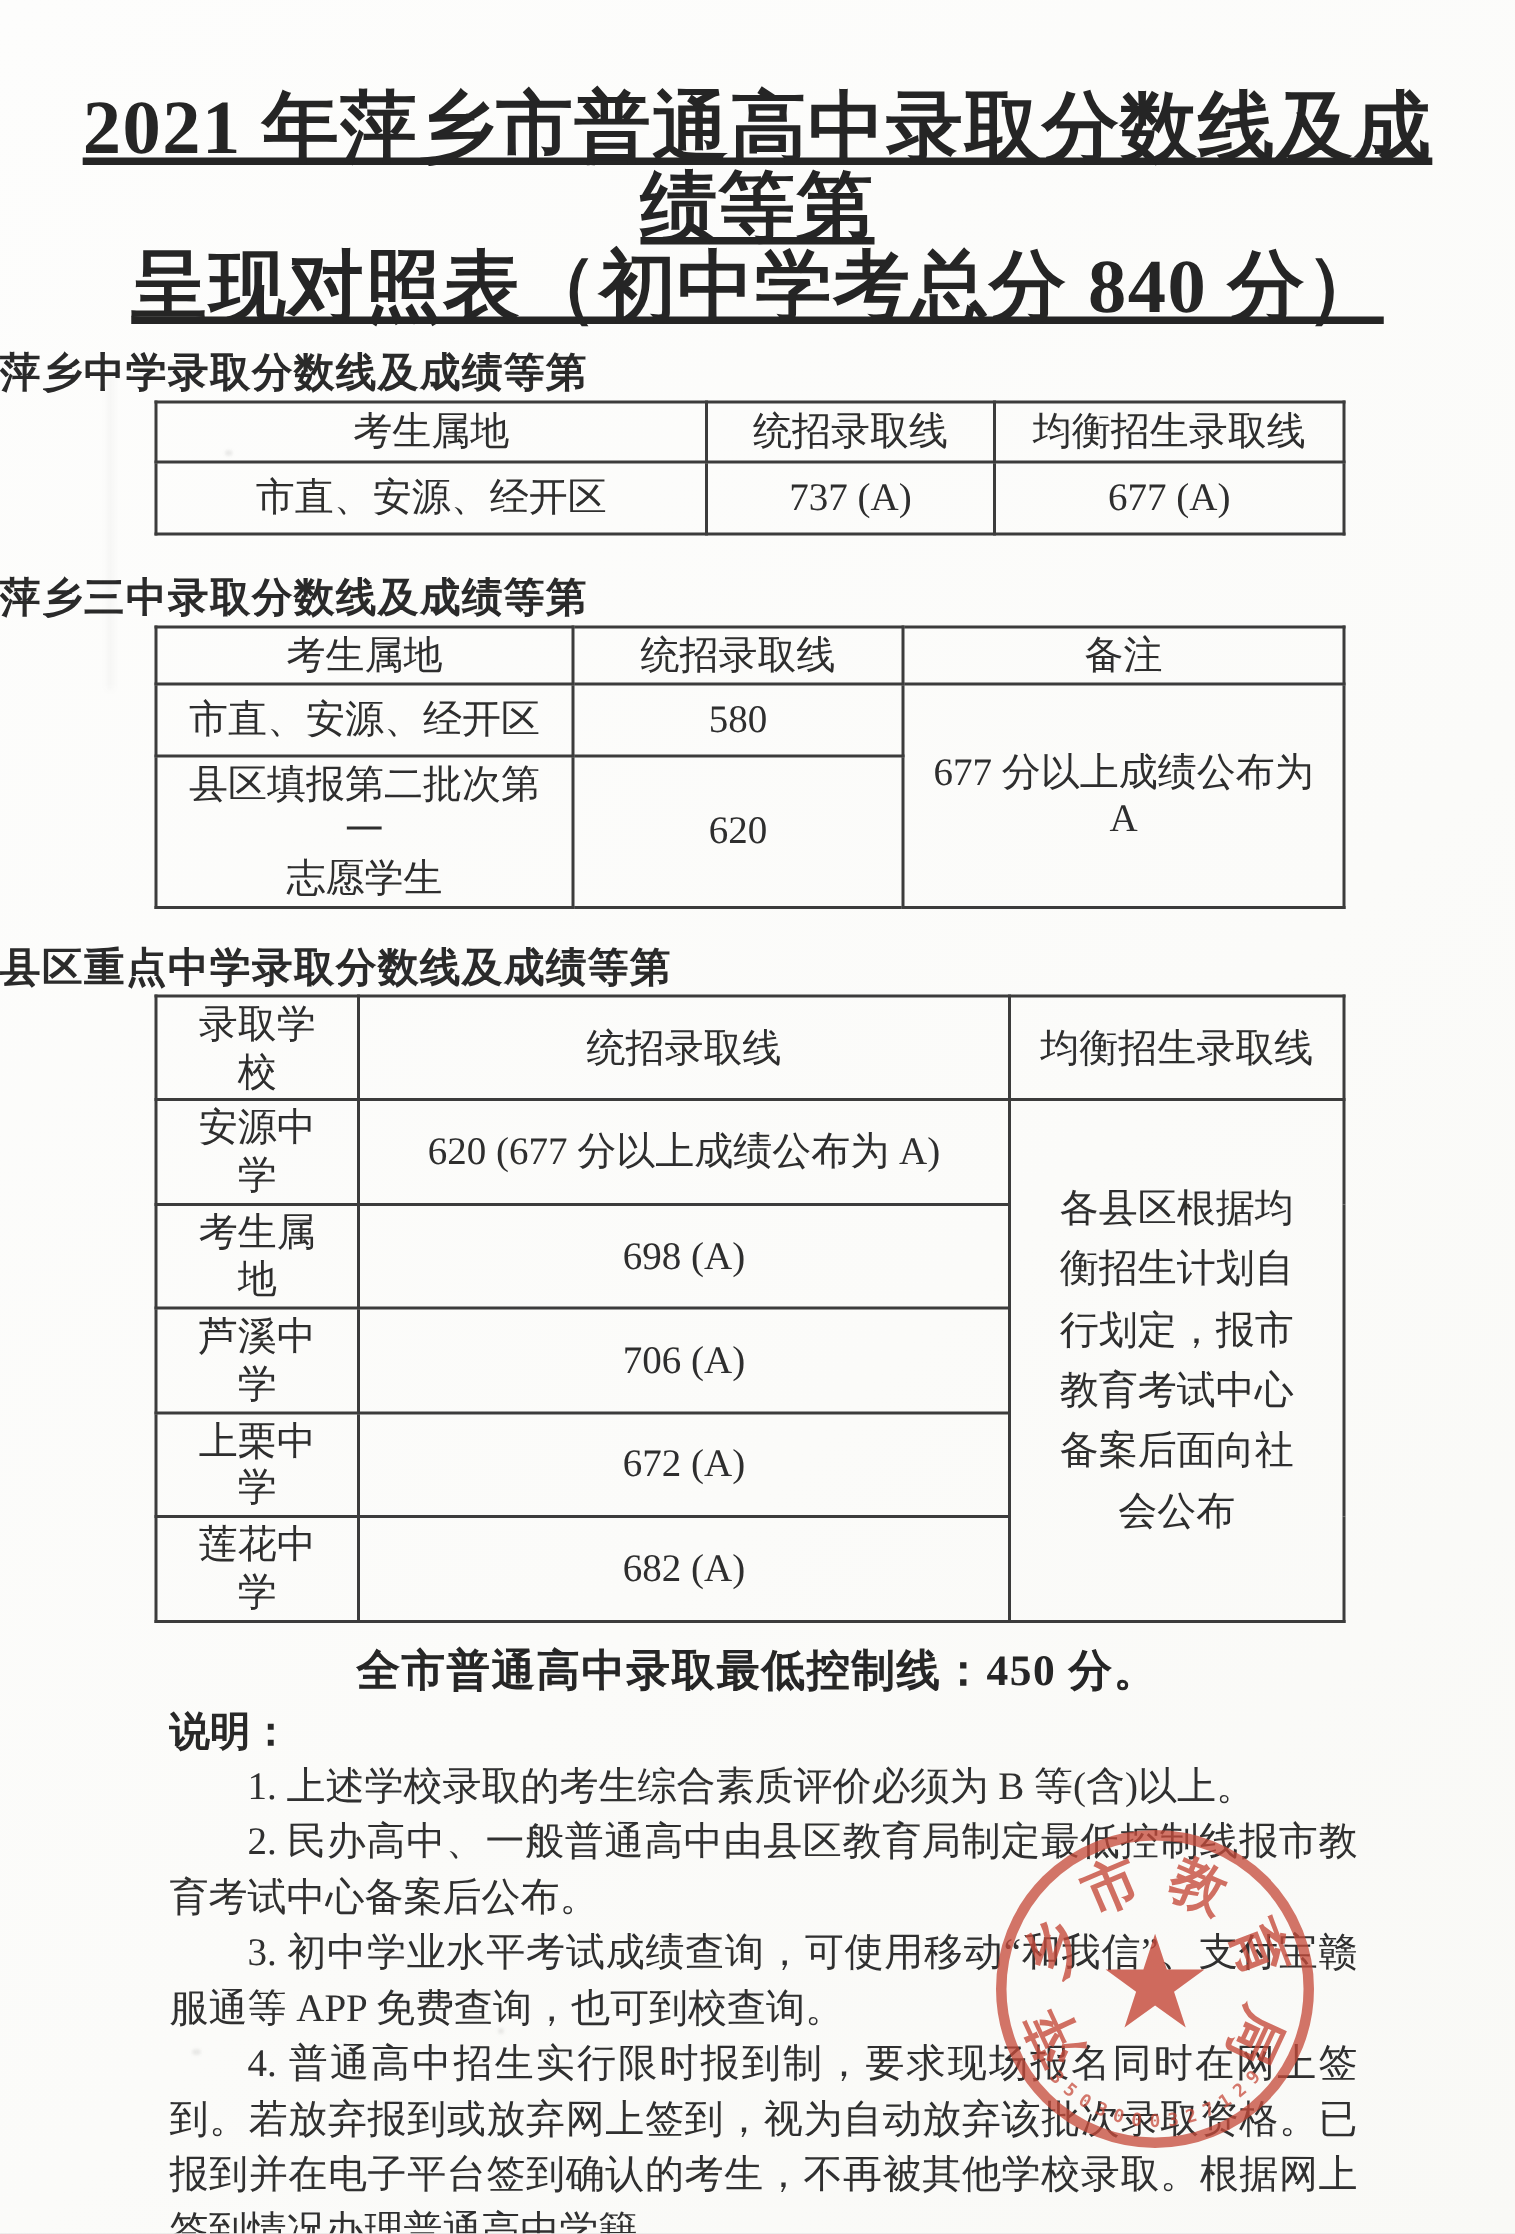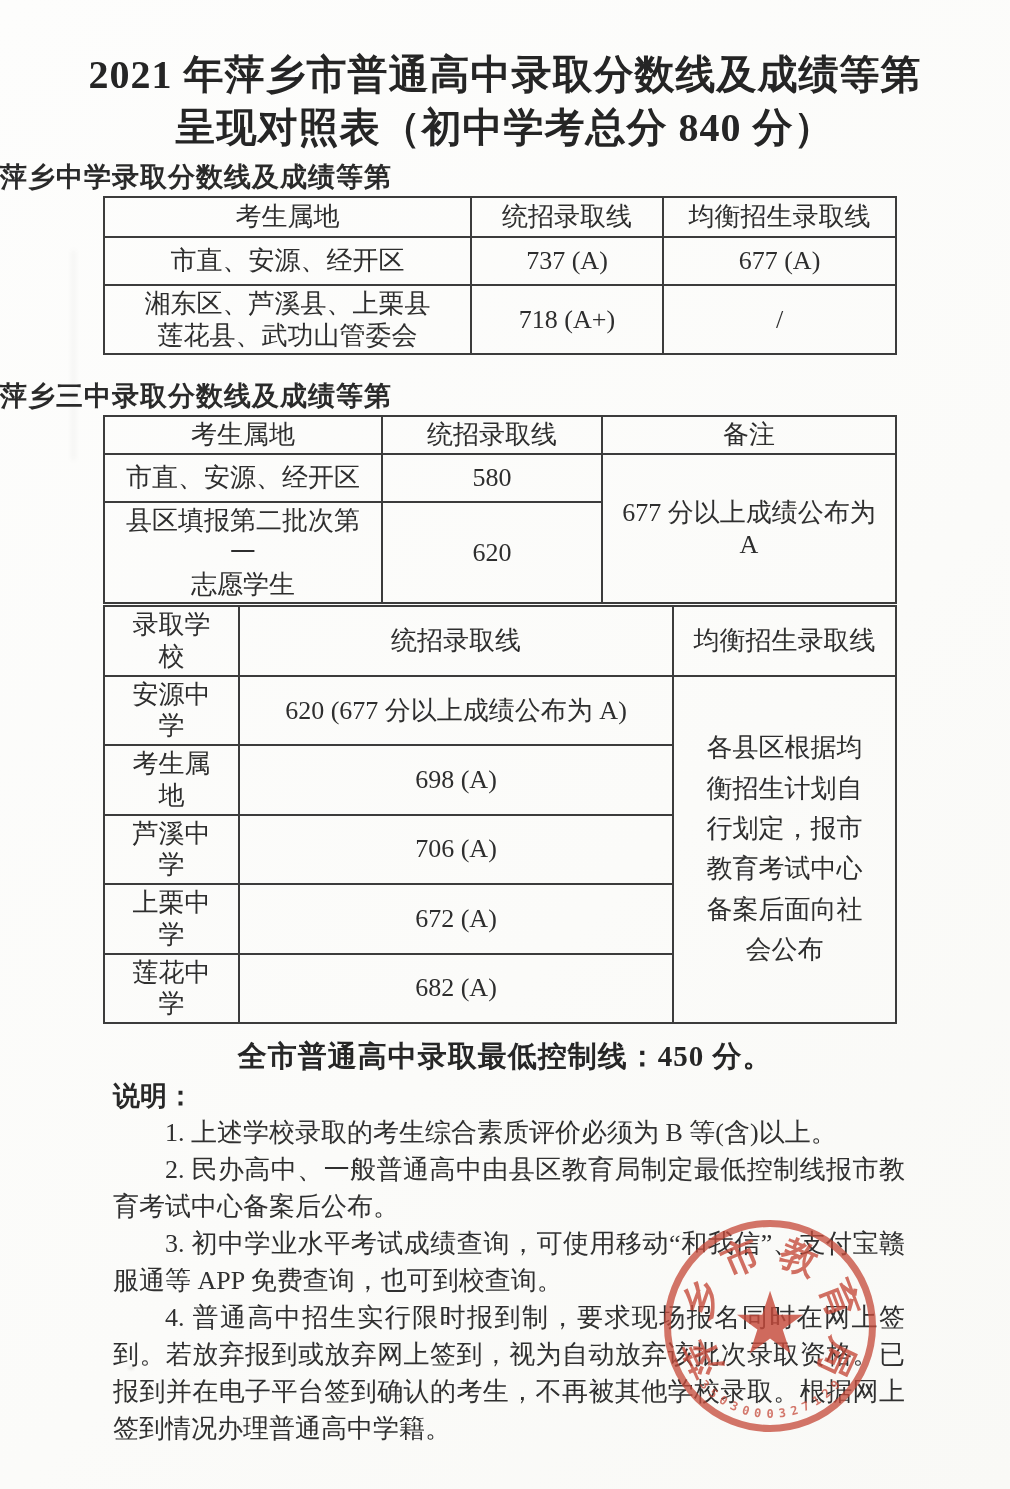--- a/index.html
+++ b/index.html
@@ -23,23 +23,24 @@
     position:absolute;left:72px;top:250px;width:3px;height:210px;
     background:rgba(60,60,60,.06);filter:blur(2px);border-radius:2px;
   }
   .scan-speck{position:absolute;background:rgba(70,70,70,.10);border-radius:50%;filter:blur(1px);}
   .sp1{left:150px;top:300px;width:5px;height:4px;}
   .sp2{left:128px;top:1366px;width:6px;height:4px;}
   .sp3{left:332px;top:1352px;width:4px;height:4px;}
 
   .doc-title{
     text-align:center;
-    font-size:40px;line-height:53px;font-weight:bold;
+    font-size:51px;line-height:53px;font-weight:bold;
     letter-spacing:1px;color:#252525;
-    margin:0 55px;
+    margin:12px 55px;
+    text-decoration:underline;
   }
   .section-heading{
     text-align:left;font-size:27px;line-height:34px;font-weight:bold;
     color:#2a2a2a;letter-spacing:1px;
   }
   .h1{margin-top:6px;}
   .h2{margin-top:24px;}
   .h3{margin-top:22px;}
 
   table{
@@ -128,28 +129,20 @@
         <tr style="height:40px">
       <td>考生属地</td>
       <td>统招录取线</td>
       <td>均衡招生录取线</td>
     </tr>
     <tr style="height:48px">
       <td>市直、安源、经开区</td>
       <td>737 (A)</td>
       <td>677 (A)</td>
     </tr>
-    <tr style="height:62px">
-      <td class="two-line">
-        <span>湘东区、芦溪县、上栗县</span>
-        <span>莲花县、武功山管委会</span>
-      </td>
-      <td>718 (A+)</td>
-      <td>/</td>
-    </tr>
   </tbody>
     </table>
 
   <div class="section-heading h2">萍乡三中录取分数线及成绩等第</div>
   <table class="t2">
     <colgroup>
         <col style="width:278px">
         <col style="width:220px">
         <col style="width:294px">
       </colgroup>
@@ -167,20 +160,21 @@
     <tr style="height:70px">
       <td class="two-line">
         <span>县区填报第二批次第一</span>
         <span>志愿学生</span>
       </td>
       <td>620</td>
     </tr>
   </tbody>
     </table>
 
+  <div class="section-heading h3">县区重点中学录取分数线及成绩等第</div>
   <table class="t3">
     <colgroup>
         <col style="width:135px">
         <col style="width:434px">
         <col style="width:223px">
       </colgroup>
     <tbody>
         <tr style="height:36px">
       <td>录取学校</td>
       <td>统招录取线</td>

